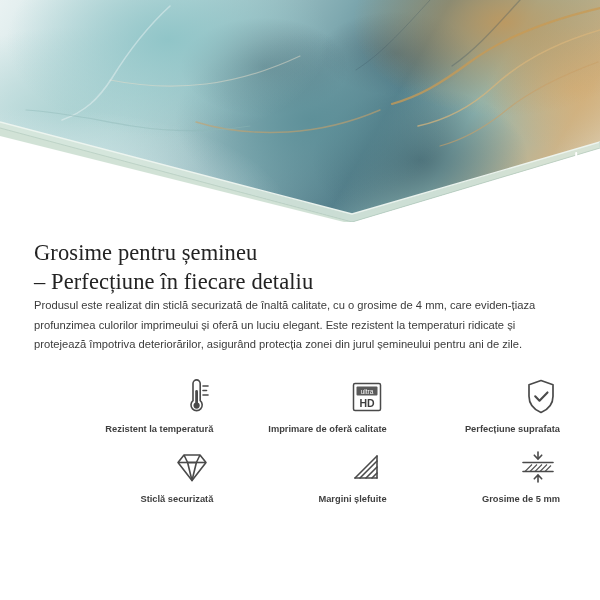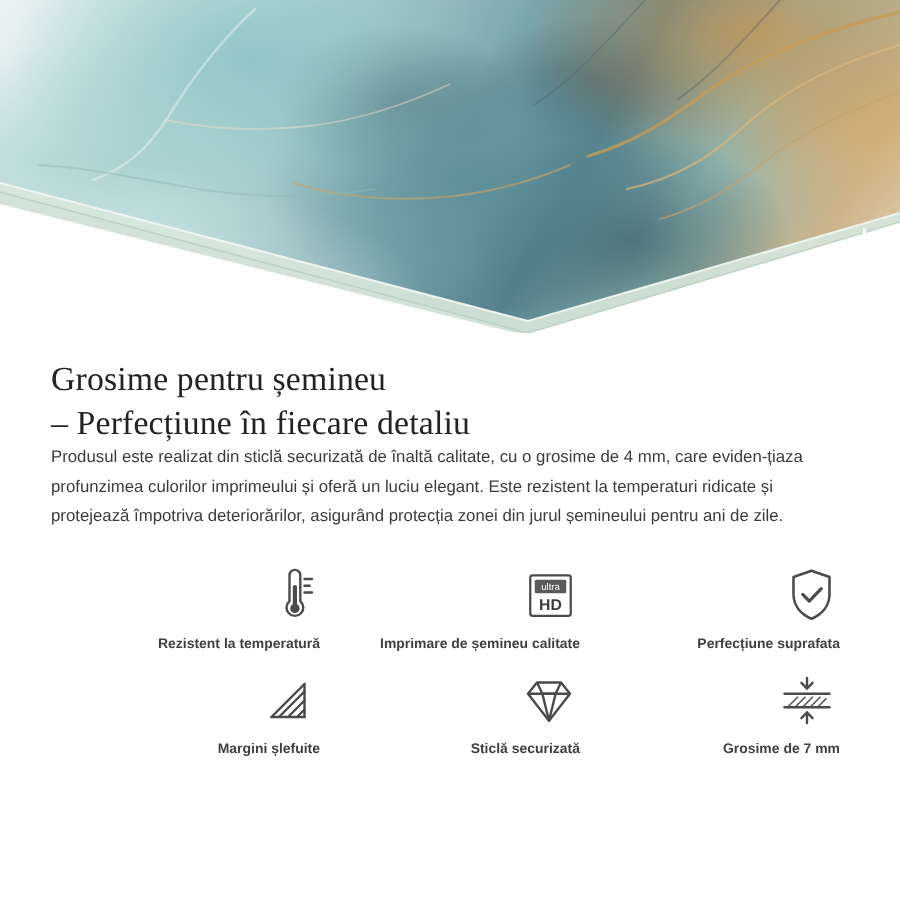--- a/index.html
+++ b/index.html
@@ -193,81 +193,81 @@
 
       <div class="feature">
         <div class="feature-icon">
           <svg width="40" height="40" viewBox="0 0 40 40">
             <rect x="6.5" y="6.5" width="27" height="27" rx="1.5" fill="none" stroke="#4a4a4a" stroke-width="1.5"></rect>
             <rect x="9.5" y="9.5" width="21" height="9" rx="1" fill="#5a5a5a"></rect>
             <text x="20" y="16.6" font-family="Liberation Sans, sans-serif" font-size="6.4" fill="#ffffff" text-anchor="middle">ultra</text>
             <text x="20" y="29.6" font-family="Liberation Sans, sans-serif" font-size="10.5" font-weight="bold" fill="#3c3c3c" text-anchor="middle">HD</text>
           </svg>
         </div>
-        <div class="feature-label">Imprimare de șemineu calitate</div>
+        <div class="feature-label">Imprimare de oferă calitate</div>
       </div>
 
       <div class="feature">
         <div class="feature-icon">
           <svg width="38" height="42" viewBox="0 0 38 42">
             <path d="M19 4.5l12 4.2v11.5c0 7.6-5 13.3-12 16.3-7-3-12-8.7-12-16.3V8.7z" fill="none" stroke="#4a4a4a" stroke-width="1.7" stroke-linejoin="round"></path>
             <path d="M13.2 20.3l4.3 4.4 8-8.3" fill="none" stroke="#4a4a4a" stroke-width="2.1" stroke-linecap="round" stroke-linejoin="round"></path>
           </svg>
         </div>
         <div class="feature-label">Perfecțiune suprafata</div>
+      </div>
+
+      <div class="feature">
+        <div class="feature-icon">
+          <svg width="42" height="38" viewBox="0 0 42 38">
+            <g fill="none" stroke="#4a4a4a" stroke-width="1.6" stroke-linejoin="round">
+              <path d="M7 14.5L21 32.5 35 14.5 29 7H13z"></path>
+              <path d="M7 14.5h28"></path>
+              <path d="M13 7l3.6 7.5L21 32.5l4.4-18L29 7"></path>
+              <path d="M16.6 14.5h8.8"></path>
+            </g>
+          </svg>
+        </div>
+        <div class="feature-label">Sticlă securizată</div>
       </div>
 
       <div class="feature">
         <div class="feature-icon">
           <svg width="40" height="38" viewBox="0 0 40 38">
             <g fill="none" stroke="#4a4a4a" stroke-width="1.6" stroke-linecap="round">
               <path d="M8 30L30 8"></path>
               <path d="M13 30L30 13"></path>
               <path d="M19 30L30 19"></path>
               <path d="M25 30L30 25"></path>
               <path d="M8 30h22"></path>
               <path d="M30 8v22"></path>
             </g>
           </svg>
         </div>
         <div class="feature-label">Margini șlefuite</div>
       </div>
 
       <div class="feature">
         <div class="feature-icon">
-          <svg width="42" height="38" viewBox="0 0 42 38">
-            <g fill="none" stroke="#4a4a4a" stroke-width="1.6" stroke-linejoin="round">
-              <path d="M7 14.5L21 32.5 35 14.5 29 7H13z"></path>
-              <path d="M7 14.5h28"></path>
-              <path d="M13 7l3.6 7.5L21 32.5l4.4-18L29 7"></path>
-              <path d="M16.6 14.5h8.8"></path>
-            </g>
-          </svg>
-        </div>
-        <div class="feature-label">Sticlă securizată</div>
-      </div>
-
-      <div class="feature">
-        <div class="feature-icon">
           <svg width="44" height="38" viewBox="0 0 44 38">
             <g stroke="#4a4a4a" stroke-width="1.6" fill="none" stroke-linecap="round">
               <path d="M22 4v6.5"></path>
               <path d="M18.3 7.2L22 11l3.7-3.8"></path>
               <path d="M22 34v-6.5"></path>
               <path d="M18.3 30.8L22 27l3.7 3.8"></path>
               <path d="M7 14.5h30"></path>
               <path d="M7 23.5h30"></path>
             </g>
             <g stroke="#4a4a4a" stroke-width="1.1" opacity="0.95">
               <path d="M9 23.5l7-7"></path>
               <path d="M14 23.5l7-7"></path>
               <path d="M19 23.5l7-7"></path>
               <path d="M24 23.5l7-7"></path>
               <path d="M29 23.5l6-6"></path>
             </g>
           </svg>
         </div>
-        <div class="feature-label">Grosime de 7 mm</div>
+        <div class="feature-label">Grosime de 5 mm</div>
       </div>
 
     </div>
   </div>
 </div>
 
 </body></html>

